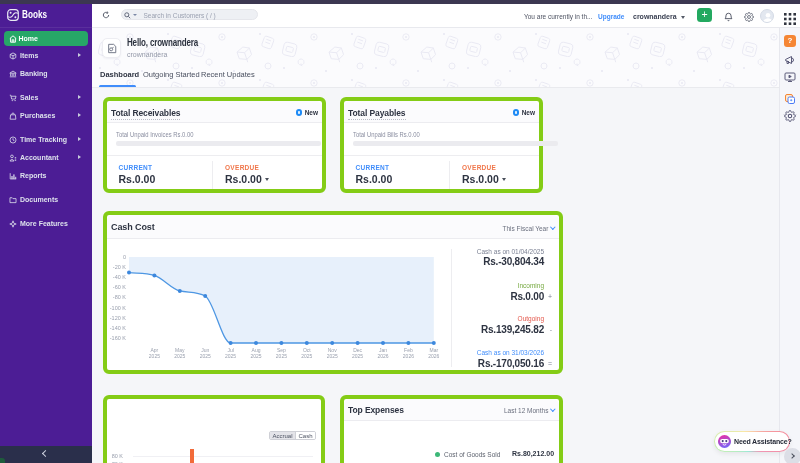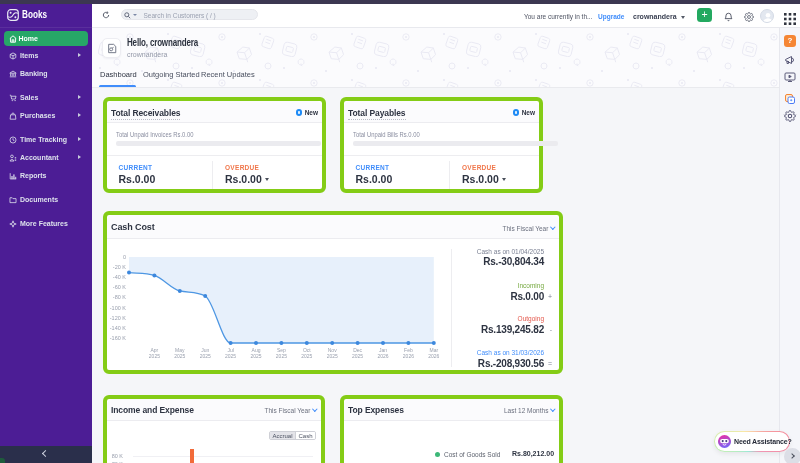--- a/index.html
+++ b/index.html
@@ -34,21 +34,21 @@
 .rightstrip { left:779px; top:28px; width:21px; height:435px; background:#f5f6fa; border-left:1px solid #e7e8ee; }
 .rs-ic { position:absolute; left:4px; width:12px; height:12px; }
 .qmark { background:#f58634; border-radius:3px; color:#fff; font-size:8px; font-weight:700; text-align:center; line-height:12px; }
 .rs-sep { position:absolute; left:3px; top:86px; width:14px; height:1px; background:#e2e3ea; }
 
 .header { left:92px; top:28px; width:687px; height:60px; background:#fbfbfd; border-bottom:1px solid #e9eaee; overflow:hidden; }
 .hellobox { left:10px; top:10px; width:19px; height:20px; background:#fff; border:1px solid #ededf2; border-radius:5px; box-shadow:0 1px 2px rgba(40,40,80,.06); }
 .hello { left:35px; top:9px; font-size:10px; font-weight:700; color:#2c323f; letter-spacing:-.2px; transform:scaleX(.8); transform-origin:left; white-space:nowrap; }
 .hellosub { left:35px; top:23px; font-size:7px; color:#9398a8; }
 .tab { top:42px; font-size:7.5px; color:#4a5060; white-space:nowrap; }
-.tab.active { color:#2e3442; font-weight:400; }
+.tab.active { color:#2e3442; font-weight:700; }
 .tabline { left:7px; top:57px; width:37px; height:2.5px; background:#408dfb; border-radius:2px; }
 
 .dash { left:92px; top:88px; width:687px; height:375px; }
 .card { position:absolute; background:#fff; border:4px solid #84cc16; border-radius:6px; }
 .chdr { position:absolute; left:0; top:0; right:0; height:22px; border-bottom:1px solid #ececf0; background:#fbfbfd; border-radius:6px 6px 0 0; }
 .ctitle { position:absolute; left:4px; top:7px; font-size:8.5px; font-weight:700; color:#2e3442; letter-spacing:-.1px; white-space:nowrap; }
 .dotted { border-bottom:1px dotted #b9bcc6; padding-bottom:1px; }
 .fy { position:absolute; right:4px; top:8px; font-size:6.5px; color:#6a6f7e; white-space:nowrap; }
 .fy:after { content:""; display:inline-block; margin-left:3px; margin-bottom:1px; width:2.6px; height:2.6px; border-right:1.2px solid #408dfb; border-bottom:1.2px solid #408dfb; transform:rotate(45deg); vertical-align:1px; }
 .newb { position:absolute; right:4px; top:7.5px; font-size:6.5px; font-weight:600; color:#2e3442; }
@@ -373,29 +373,25 @@
     <div class="abs" style="left:344px;top:34px;width:1px;height:118px;background:#ededf0"></div>
     <div class="cf-lab" style="top:32.5px">Cash as on 01/04/2025</div>
     <div class="cf-amt" style="top:41px">Rs.-30,804.34</div>
     <div class="cf-lab" style="top:67px;color:#76a940">Incoming</div>
     <div class="cf-amt" style="top:76px">Rs.0.00</div>
       <div class="sign" style="top:78px">+</div>
     <div class="cf-lab" style="top:100px;color:#e4584c">Outgoing</div>
     <div class="cf-amt" style="top:109px">Rs.139,245.82</div>
       <div class="sign" style="top:111px">-</div>
     <div class="cf-lab" style="top:133.5px;color:#408dfb">Cash as on 31/03/2026</div>
-    <div class="cf-amt" style="top:142.5px">Rs.-208,930.56</div>
+    <div class="cf-amt" style="top:142.5px">Rs.-170,050.16</div>
       <div class="sign" style="top:144.5px">=</div>
   </div>
 
   <div class="card" style="left:11px;top:307px;width:222px;height:120px">
-    <div class="chdr">
-        <div class="ctitle" style="top:6px">Income and Expense</div>
-        <div class="fy" style="top:8px">This Fiscal Year</div>
-      </div>
     <div class="toggle">
         <div class="t1">Accrual</div>
         <div class="t2">Cash</div>
       </div>
     <div class="axlab" style="right:198px;top:54px">80 K</div>
     <div class="axlab" style="right:198px;top:62.3px">70 K</div>
     <div class="gline" style="left:26px;right:8px;top:57px"></div>
     <div class="gline" style="left:26px;right:8px;top:65.3px"></div>
     <div class="abs" style="left:82.5px;top:50px;width:4px;height:72px;background:#f26b3a"></div>
   </div>

